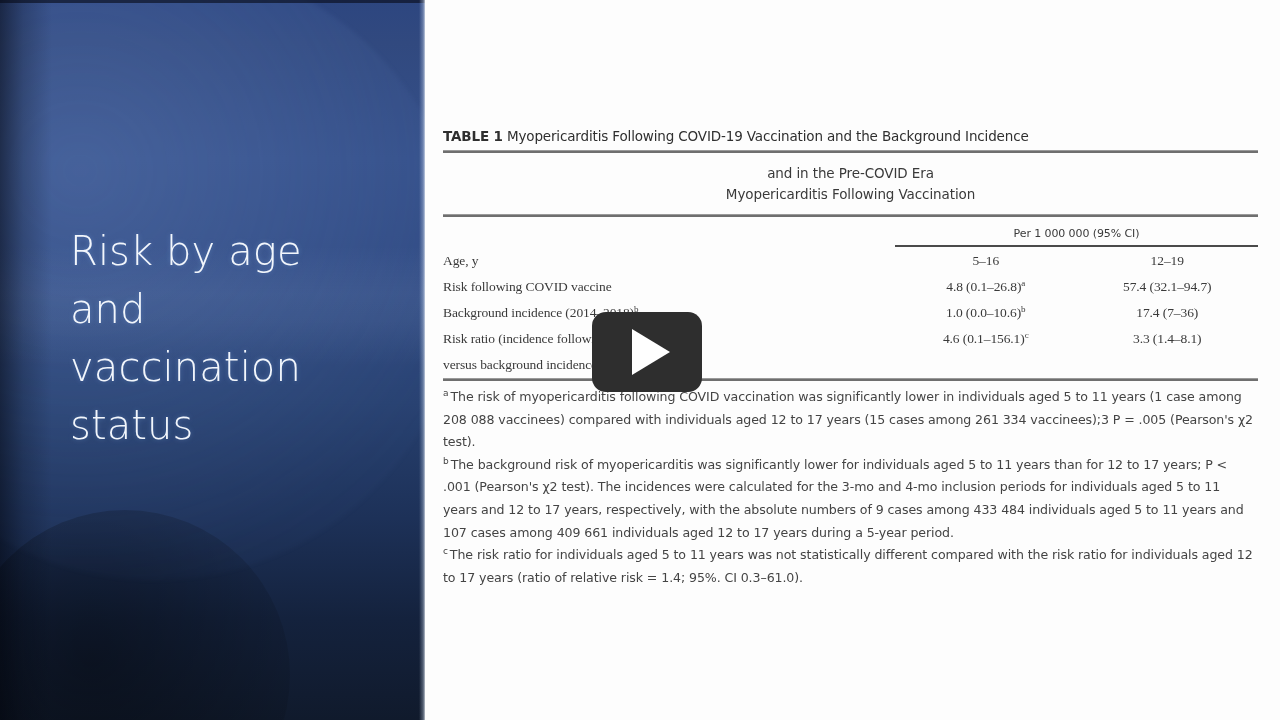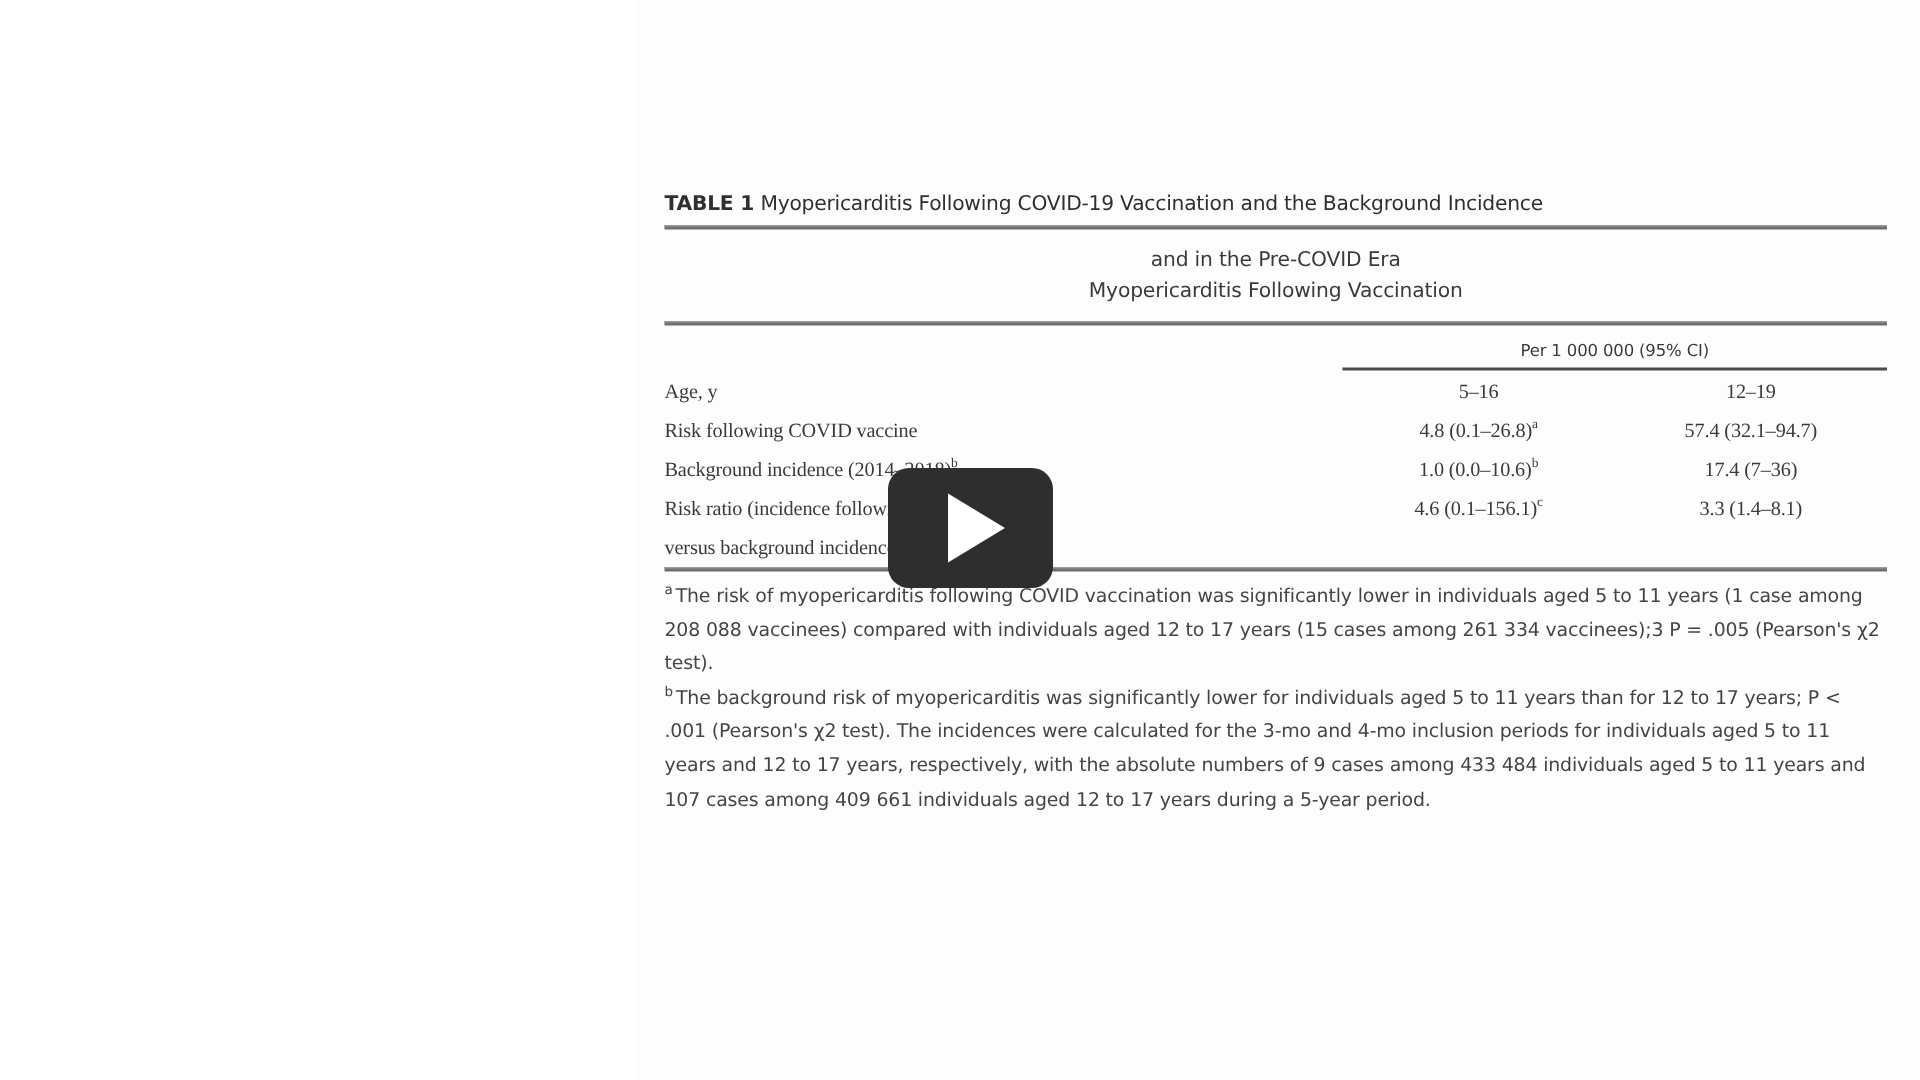--- a/index.html
+++ b/index.html
@@ -270,20 +270,32 @@
     border-bottom: 23px solid transparent;
     border-left: 38px solid #ffffff;
     margin-left: 7px;
   }
 </style>
 </head>
 <body>
 
 <div id="video-frame">
 
+  <div id="slide-title-panel">
+    <div id="panel-sphere-glow"></div>
+    <div id="panel-light-band"></div>
+    <div id="panel-left-shade"></div>
+    <div id="panel-bottom-shade"></div>
+    <div id="panel-top-rule"></div>
+    <div id="panel-right-edge-glow"></div>
+    <div id="slide-title">Risk by age
+and
+vaccination
+status</div>
+  </div>
 
   <div id="article-page">
     <div id="page-inner">
 
       <div id="results-table">
 
         <div class="table-caption">
           <span class="caption-tag">TABLE 1</span>
           <span>Myopericarditis Following COVID-19 Vaccination and the Background Incidence</span>
         </div>
@@ -369,20 +381,21 @@
               <td class="col-grp"></td>
             </tr>
           </tbody>
         </table>
 
         <div class="rule-thick"></div>
 
         <div id="footnotes">
           <p><span class="fn-mark">a</span><span>The risk of myopericarditis following COVID vaccination was significantly lower in individuals aged 5 to 11 years (1 case among 208 088 vaccinees) compared with individuals aged 12 to 17 years (15 cases among 261 334 vaccinees);3 P = .005 (Pearson's χ2 test).</span></p>
           <p><span class="fn-mark">b</span><span>The background risk of myopericarditis was significantly lower for individuals aged 5 to 11 years than for 12 to 17 years; P &lt; .001 (Pearson's χ2 test). The incidences were calculated for the 3-mo and 4-mo inclusion periods for individuals aged 5 to 11 years and 12 to 17 years, respectively, with the absolute numbers of 9 cases among 433 484 individuals aged 5 to 11 years and 107 cases among 409 661 individuals aged 12 to 17 years during a 5-year period.</span></p>
+          <p><span class="fn-mark">c</span><span>The risk ratio for individuals aged 5 to 11 years was not statistically different compared with the risk ratio for individuals aged 12 to 17 years (ratio of relative risk = 1.4; 95%. CI 0.3–61.0).</span></p>
         </div>
 
       </div>
     </div>
   </div>
 
   <div id="play-button">
     <div id="play-triangle"></div>
   </div>
 

